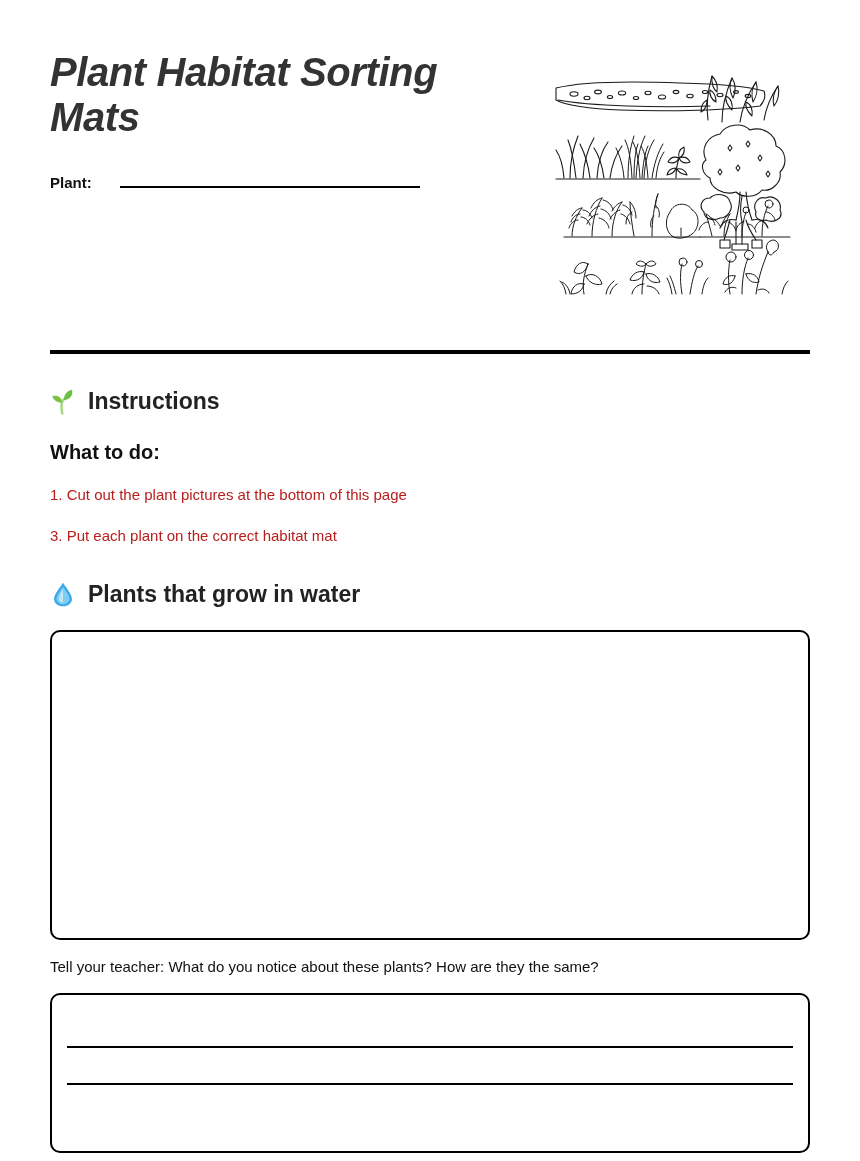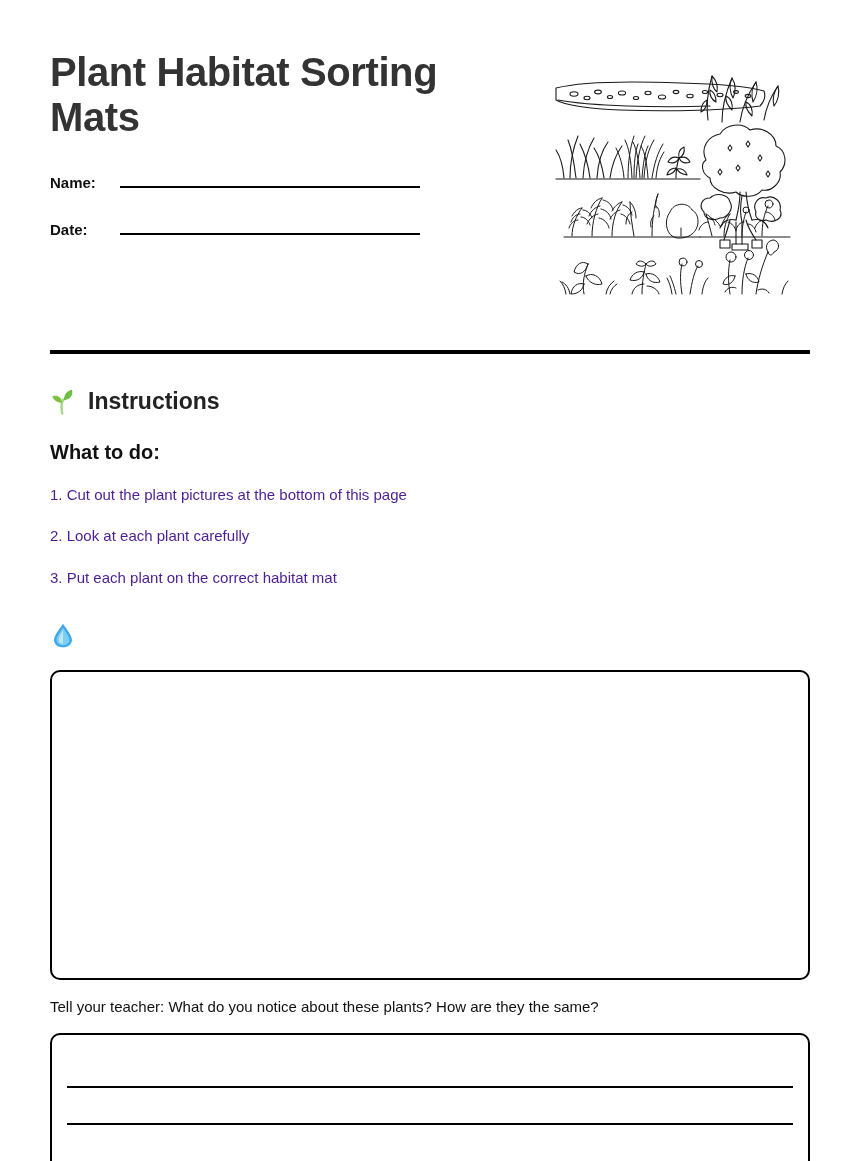--- a/index.html
+++ b/index.html
@@ -40,20 +40,21 @@
     flex: 0 0 auto;
   }
   .doc-title {
     font-size: 40px;
     line-height: 1.12;
     font-weight: bold;
     color: #333333;
     letter-spacing: -0.4px;
     margin: 0 0 0 0;
     max-width: 410px;
+    font-style: italic;
   }
   .field-rows {
     margin-top: 32px;
   }
   .field-row {
     display: flex;
     align-items: baseline;
     height: 47px;
   }
   .field-label {
@@ -111,21 +112,21 @@
   .section-heading .emoji-icon svg { display: block; width: 100%; height: 100%; }
 
   .lead {
     font-size: 20px;
     font-weight: bold;
     color: #111111;
     margin-top: 26px;
   }
   .step {
     font-size: 15px;
-    color: #4c1d95;
+    color: #b91c1c;
     margin-top: 21px;
     line-height: 1.35;
   }
 
   
   .mat {
     margin: 22px 50px 0 50px;
     height: 310px;
     border: 2px solid #000000;
     border-radius: 10px;
@@ -163,25 +164,21 @@
 
 <div class="page">
 
   <div class="header">
     <div class="header-inner">
       <div class="header-left">
         <h1 class="doc-title">Plant Habitat Sorting Mats</h1>
 
         <div class="field-rows">
           <div class="field-row">
-            <span class="field-label">Name:</span>
-            <span class="field-line"></span>
-          </div>
-          <div class="field-row">
-            <span class="field-label">Date:</span>
+            <span class="field-label">Plant:</span>
             <span class="field-line"></span>
           </div>
         </div>
       </div>
 
       <div class="header-art">
         <svg viewBox="0 0 250 250" xmlns="http://www.w3.org/2000/svg" fill="none" stroke="#1a1a1a" stroke-width="1.1" stroke-linecap="round" stroke-linejoin="round">
 
           <g>
             <path d="M6 28 C30 22, 80 21, 130 23 C170 24, 200 27, 214 31
@@ -393,35 +390,35 @@
           <path d="M15 17 C9 17, 4 14, 3 9 C9 7, 14 10, 15 17Z" fill="#7cc242"></path>
           <path d="M17 14 C17 7, 21 2, 27 1 C29 7, 25 13, 17 14Z" fill="#6bbf42"></path>
         </svg>
       </span>
       <span>Instructions</span>
     </div>
 
     <div class="lead">What to do:</div>
 
     <div class="step">1. Cut out the plant pictures at the bottom of this page</div>
-    <div class="step">2. Look at each plant carefully</div>
     <div class="step">3. Put each plant on the correct habitat mat</div>
   </div>
 
   <div class="section">
     <div class="section-heading">
       <span class="emoji-icon">
         <svg viewBox="0 0 32 32" xmlns="http://www.w3.org/2000/svg">
           <path d="M16 2 C22 11, 27 17, 27 22 C27 27.5, 22 31, 16 31
                    C10 31, 5 27.5, 5 22 C5 17, 10 11, 16 2Z" fill="#3aa8e8"></path>
           <path d="M16 7 C20 13, 24 18, 24 22 C24 26, 20 28.5, 16 28.5
                    C12 28.5, 8 26, 8 22 C8 18, 12 13, 16 7Z" fill="#7fcdf2"></path>
           <path d="M16 10 C13 15, 11 19, 11 22 C11 25, 13 26.5, 16 26.5Z" fill="#bce7fa"></path>
         </svg>
       </span>
+      <span>Plants that grow in water</span>
     </div>
   </div>
 
   <div class="mat"></div>
 
   <div class="prompt">
     <span class="prompt-label">Tell your teacher:</span>
     <span>What do you notice about these plants? How are they the same?</span>
   </div>
 

